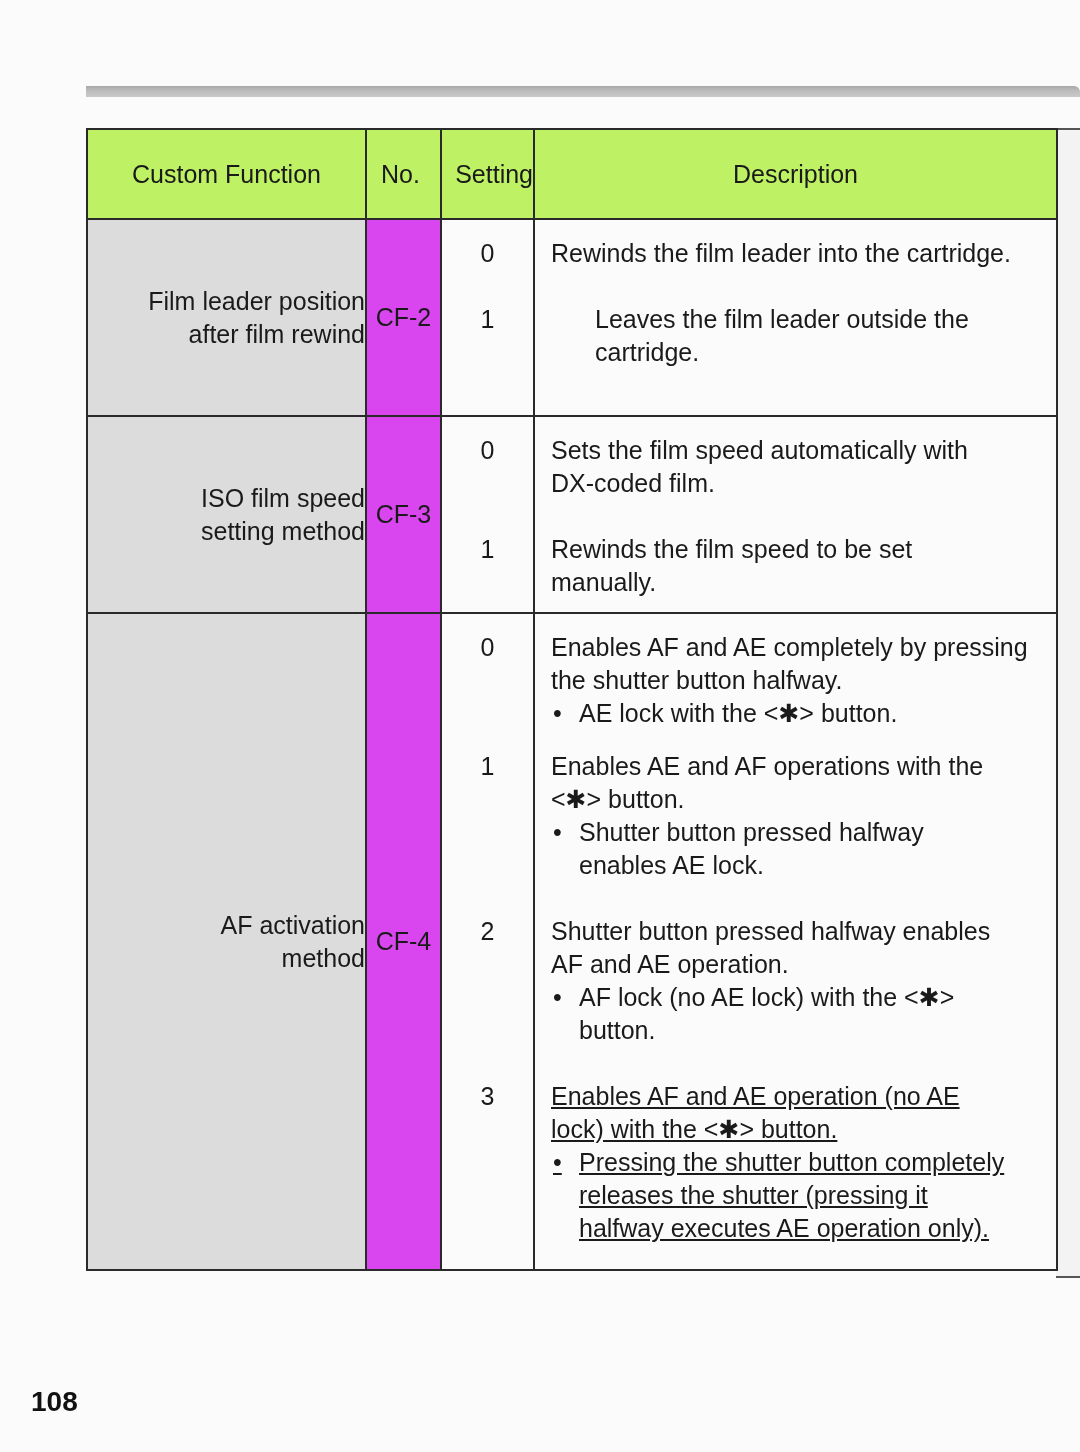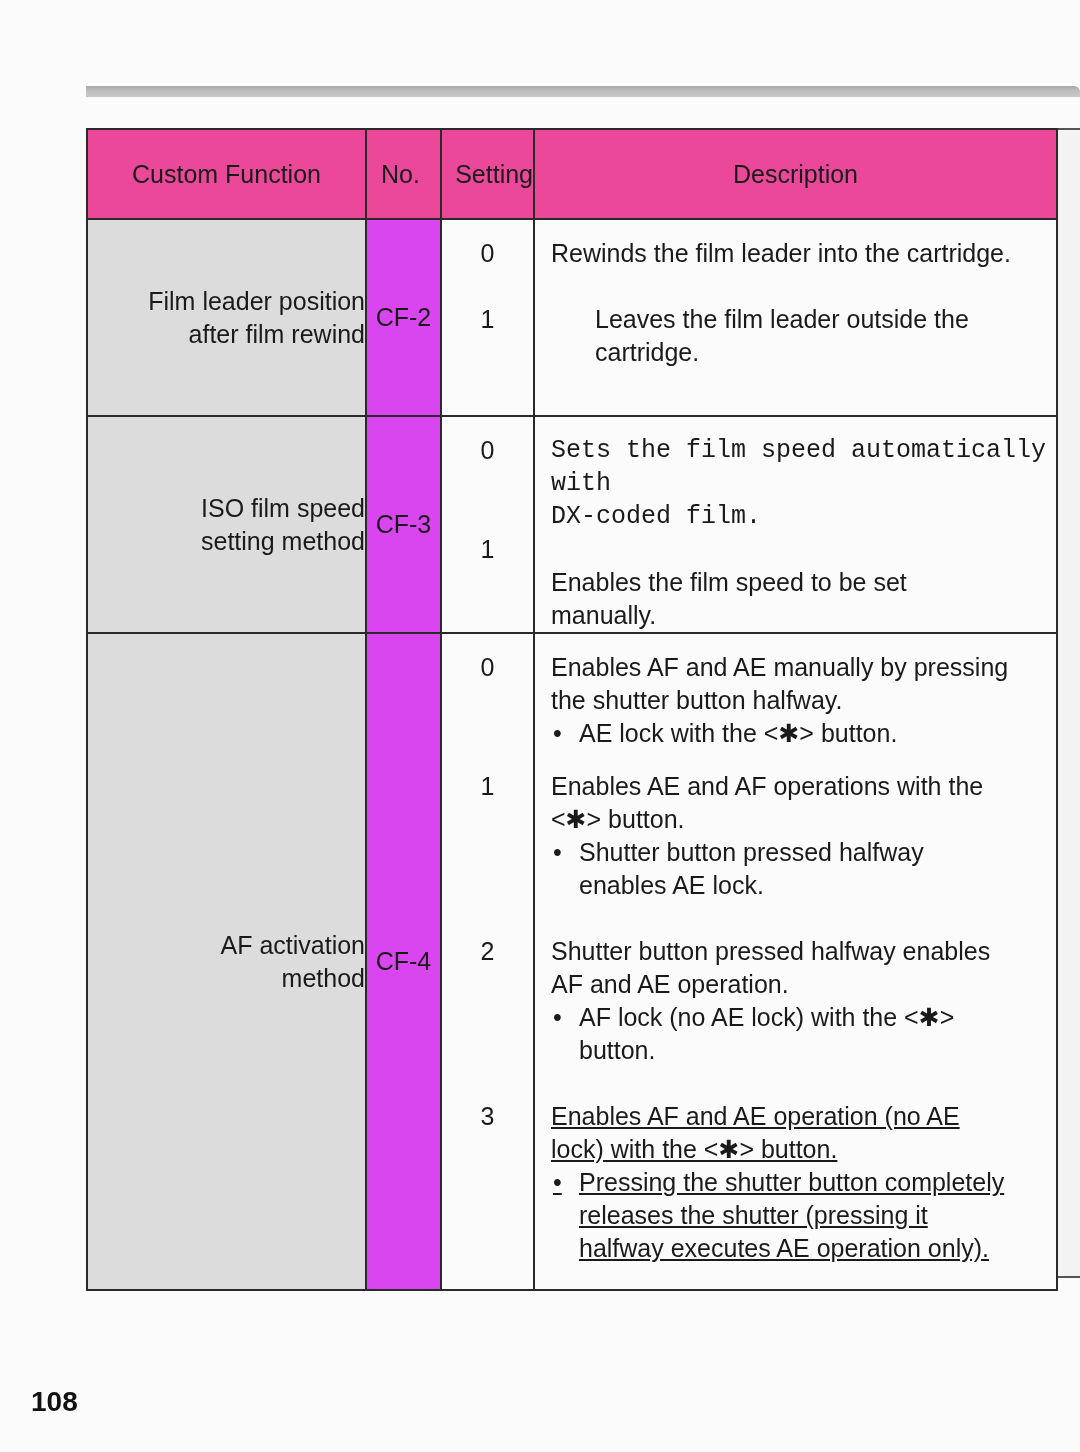--- a/index.html
+++ b/index.html
@@ -40,21 +40,21 @@
     .cf-table col.c-func { width: 279px; }
     .cf-table col.c-no { width: 75px; }
     .cf-table col.c-set { width: 93px; }
     .cf-table col.c-desc { width: 523px; }
     .cf-table th, .cf-table td {
       border: 2px solid #2a2a2a;
       padding: 0;
       vertical-align: middle;
     }
     .cf-table thead th {
-      background: #ec4899;
+      background: #bef264;
       height: 88px;
       font-weight: normal;
       font-size: 25px;
     }
     .cf-table thead th.h-func { text-align: center; }
     .cf-table thead th.h-no { text-align: left; padding-left: 14px; }
     .cf-table thead th.h-set { text-align: right; }
     .cf-table thead th.h-desc { text-align: center; }
     .cf-table td.func {
       background: #dcdcdc;
@@ -162,47 +162,47 @@
         <td class="func">
           <div>ISO film speed</div>
           <div>setting method</div>
         </td>
         <td class="no">CF-3</td>
         <td class="settings">
           <div class="set-item" style="padding-top:17px;">0</div>
           <div class="set-item" style="padding-top:66px;">1</div>
         </td>
         <td class="descs">
-          <div class="desc-item" style="padding-top:17px;font-family:Liberation Mono, monospace;">
+          <div class="desc-item" style="padding-top:17px;">
             <div>Sets the film speed automatically with</div>
             <div>DX-coded film.</div>
           </div>
           <div class="desc-item" style="padding-top:33px;">
-            <div>Enables the film speed to be set</div>
+            <div>Rewinds the film speed to be set</div>
             <div>manually.</div>
           </div>
         </td>
       </tr>
 
       <tr class="r-cf4">
         <td class="func">
           <div>AF activation</div>
           <div>method</div>
         </td>
         <td class="no">CF-4</td>
         <td class="settings">
           <div class="set-item" style="padding-top:17px;">0</div>
           <div class="set-item" style="padding-top:86px;">1</div>
           <div class="set-item" style="padding-top:132px;">2</div>
           <div class="set-item" style="padding-top:132px;">3</div>
         </td>
         <td class="descs">
 
           <div class="desc-item" style="padding-top:17px;">
-            <div>Enables AF and AE manually by pressing</div>
+            <div>Enables AF and AE completely by pressing</div>
             <div>the shutter button halfway.</div>
             <div class="bullet">
               <span class="dot">•</span>
               <span class="btext">
                 <div>AE lock with the &lt;✱&gt; button.</div>
               </span>
             </div>
           </div>
 
           <div class="desc-item" style="padding-top:20px;">

